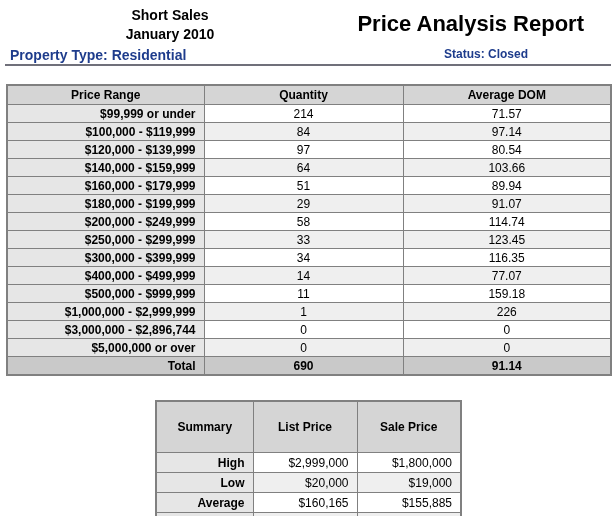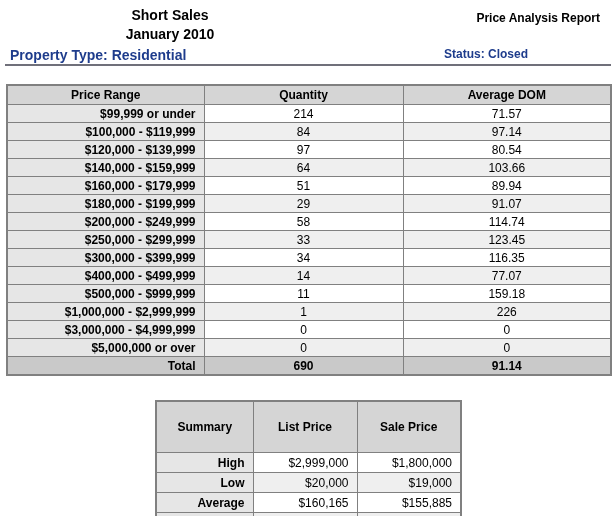--- a/index.html
+++ b/index.html
@@ -10,21 +10,21 @@
     --total-fill:#c9c9c9;
     --border:#808080;
     --rule:#70707a;
   }
   html,body{margin:0;padding:0;background:#fff;}
   body{width:616px;height:516px;font-family:"Liberation Sans",sans-serif;color:#000;}
   .page{position:relative;width:616px;height:516px;overflow:hidden;background:#fff;text-decoration:underline;}
 
   .title-left{position:absolute;top:6px;left:30px;width:280px;text-align:center;
     font-size:14px;font-weight:bold;line-height:19px;}
-  .title-right{position:absolute;top:11px;right:16px;font-size:12px;font-weight:bold;}
+  .title-right{position:absolute;top:11px;right:32px;font-size:22px;font-weight:bold;}
 
   .property-type{position:absolute;top:47px;left:10px;font-size:14px;font-weight:bold;color:var(--navy);}
   .status{position:absolute;top:47px;left:380px;width:212px;text-align:center;
     font-size:12px;font-weight:bold;color:var(--navy);}
   .header-rule{position:absolute;top:64px;left:5px;width:606px;height:2px;background:var(--rule);}
 
   table{border-collapse:collapse;table-layout:fixed;}
   th,td{border:1px solid var(--border);font-size:12px;overflow:hidden;white-space:nowrap;}
 
   .main-table{position:absolute;top:84px;left:6px;width:604px;border:2px solid var(--border);}
@@ -127,21 +127,21 @@
           <td class="label">$500,000 - $999,999</td>
           <td class="val">11</td>
           <td class="val">159.18</td>
         </tr>
         <tr class="alt">
           <td class="label">$1,000,000 - $2,999,999</td>
           <td class="val">1</td>
           <td class="val">226</td>
         </tr>
         <tr>
-          <td class="label">$3,000,000 - $4,999,999</td>
+          <td class="label">$3,000,000 - $2,896,744</td>
           <td class="val">0</td>
           <td class="val">0</td>
         </tr>
         <tr class="alt">
           <td class="label">$5,000,000 or over</td>
           <td class="val">0</td>
           <td class="val">0</td>
         </tr>
       </tbody>
     <tfoot>

